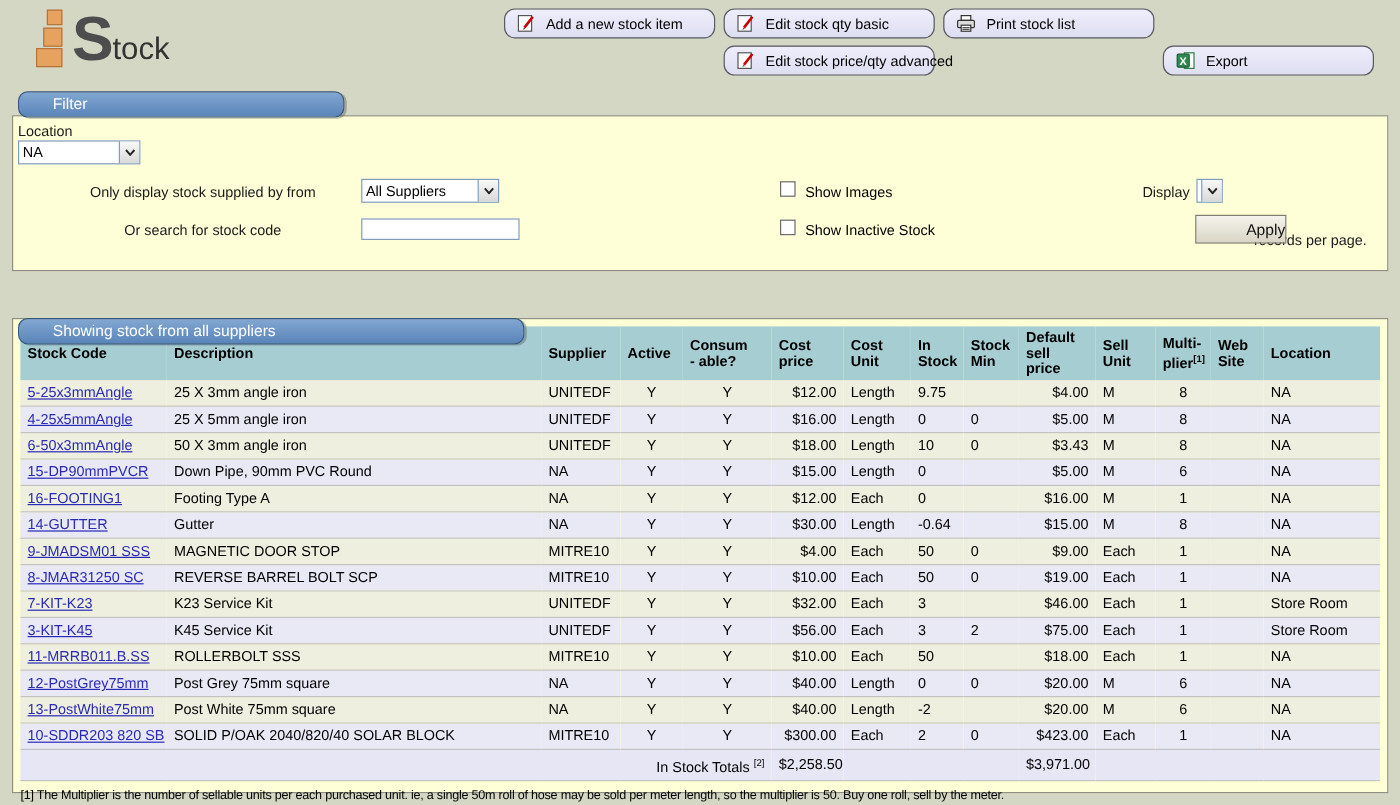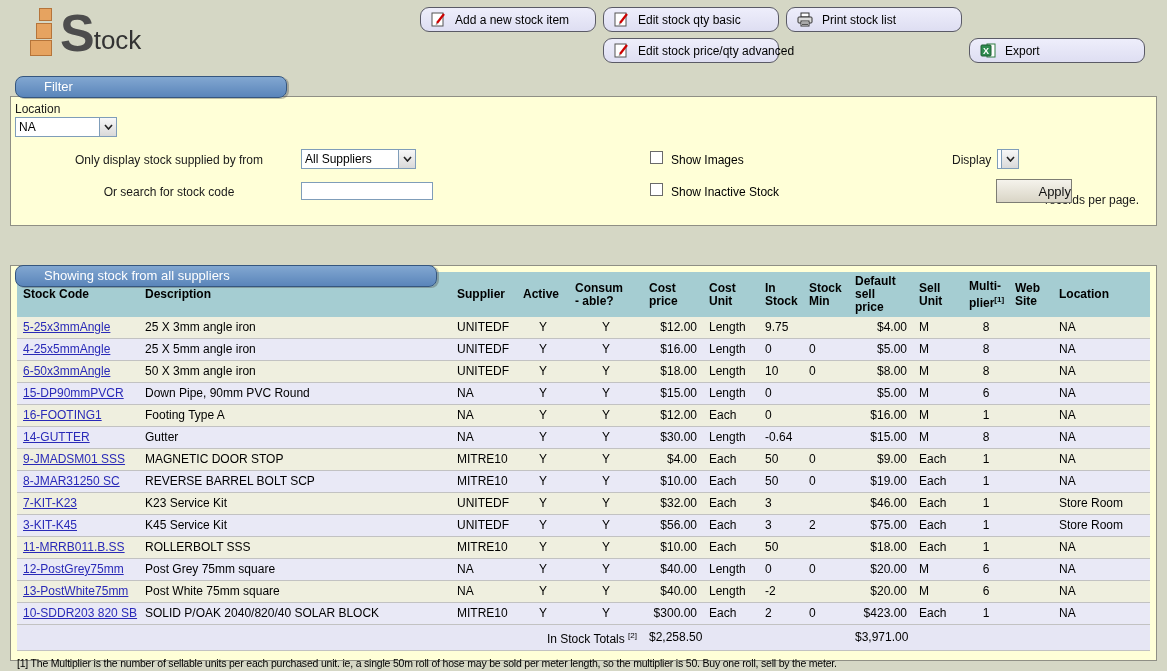--- a/index.html
+++ b/index.html
@@ -288,21 +288,21 @@
         <tr class="row-a">
           <td class="col-stock_code"><a href="#">6-50x3mmAngle</a></td>
           <td class="col-description">50 X 3mm angle iron</td>
           <td class="col-supplier">UNITEDF</td>
           <td class="col-active">Y</td>
           <td class="col-consumable">Y</td>
           <td class="col-cost_price">$18.00</td>
           <td class="col-cost_unit">Length</td>
           <td class="col-in_stock">10</td>
           <td class="col-stock_min">0</td>
-          <td class="col-default_sell_price">$8.00</td>
+          <td class="col-default_sell_price">$3.43</td>
           <td class="col-sell_unit">M</td>
           <td class="col-multiplier">8</td>
           <td class="col-web_site"></td>
           <td class="col-location">NA</td>
         </tr>
         <tr class="row-b">
           <td class="col-stock_code"><a href="#">15-DP90mmPVCR</a></td>
           <td class="col-description">Down Pipe, 90mm PVC Round</td>
           <td class="col-supplier">NA</td>
           <td class="col-active">Y</td>

